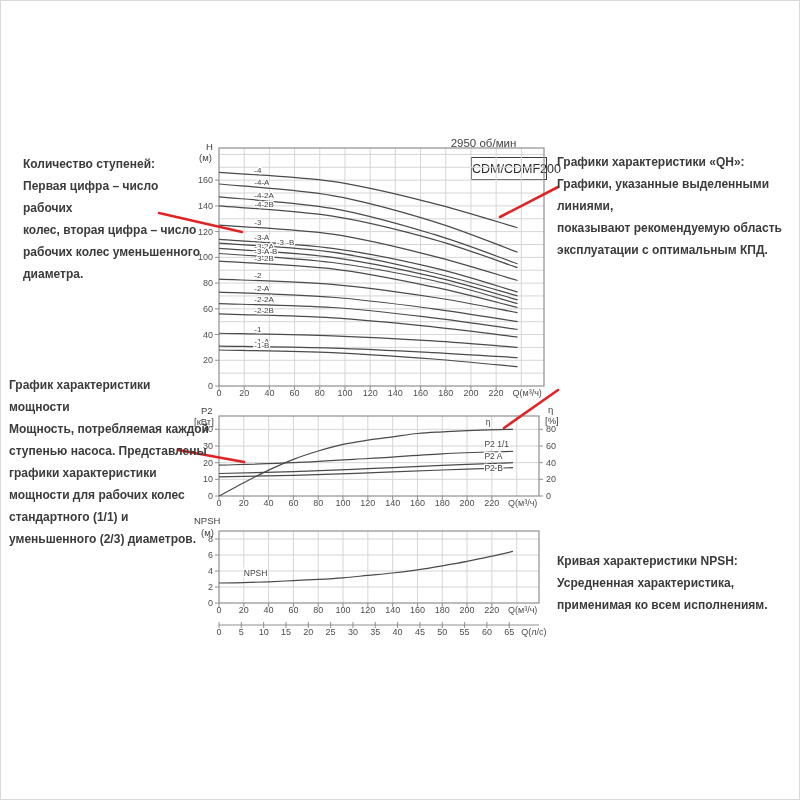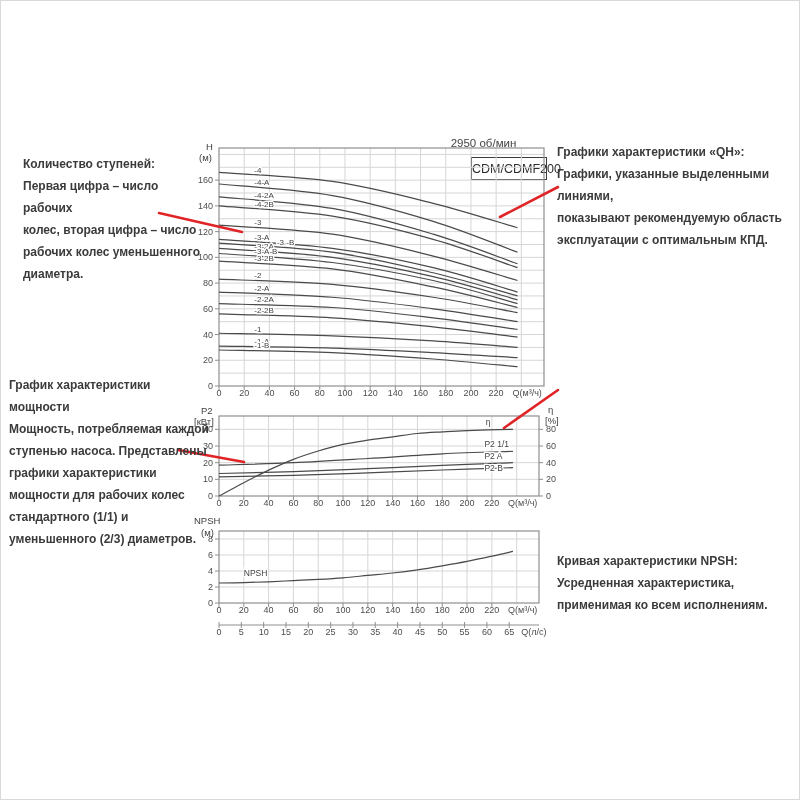--- a/index.html
+++ b/index.html
@@ -318,21 +318,21 @@
 колес, вторая цифра – число
 рабочих колес уменьшенного
 диаметра.</div>
   <div class="ann" style="left:8px;top:373px;width:200px">График характеристики мощности
 Мощность, потребляемая каждой
 ступенью насоса. Представлены
 графики характеристики
 мощности для рабочих колес
 стандартного (1/1) и
 уменьшенного (2/3) диаметров.</div>
-  <div class="ann" style="left:556px;top:140px;width:242px">Графики характеристики «QH»:
+  <div class="ann" style="left:556px;top:150px;width:242px">Графики характеристики «QH»:
 Графики, указанные выделенными линиями,
 показывают рекомендуемую область
 эксплуатации с оптимальным КПД.</div>
   <div class="ann" style="left:556px;top:549px;width:242px">Кривая характеристики NPSH:
 Усредненная характеристика,
 применимая ко всем исполнениям.</div>
 
 </div>
 
 </body></html>

